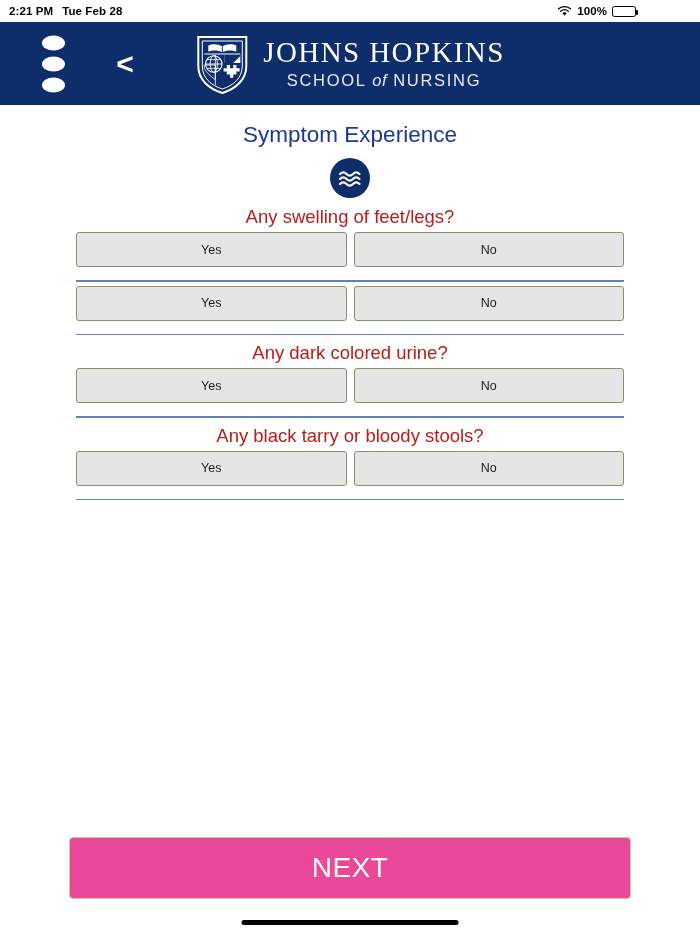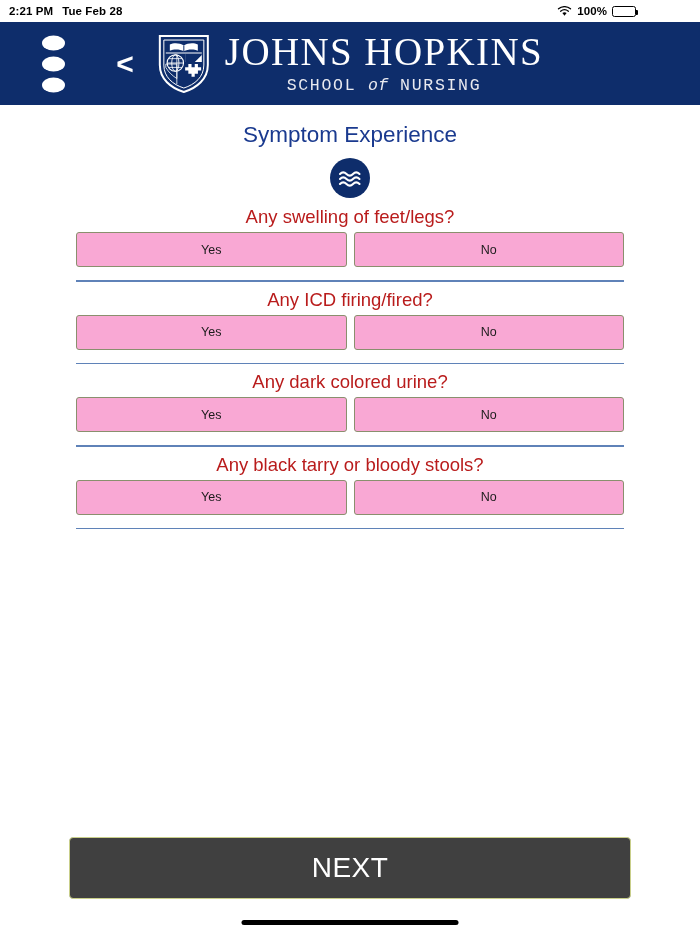--- a/index.html
+++ b/index.html
@@ -71,27 +71,27 @@
   .logo-wrap {
     position: absolute; left: 50%; top: 50%;
     transform: translate(-50%, -50%);
     display: flex; align-items: center; gap: 14px;
   }
   .shield { width: 54px; height: 62px; display: block; }
   .logo-text { display: flex; flex-direction: column; align-items: center; }
   .logo-line1 {
     font-family: "Liberation Serif", serif;
     color: #ffffff;
-    font-size: 39px;
+    font-size: 29px;
     letter-spacing: 1.4px;
     line-height: 1.05;
     white-space: nowrap;
   }
   .logo-line2 {
-    font-family: Liberation Mono, monospace;
+    font-family: Liberation Sans, sans-serif;
     color: #e9eaf0;
     font-size: 16.5px;
     letter-spacing: 1.7px;
     margin-top: 4px;
     white-space: nowrap;
   }
   .logo-line2 .it { font-style: italic; letter-spacing: .4px; }
 
   
   .content { position: absolute; top: 105px; left: 0; width: 700px; }
@@ -114,42 +114,42 @@
   .qtext {
     text-align: center;
     color: #b91c1c;
     font-size: 18.5px;
     padding: 3px 0 4px;
   }
   .btn-row { display: flex; gap: 7px; }
   .choice {
     flex: 1;
     height: 35px;
-    background: #f9a8d4;
+    background: #e5e5e5;
     border: 1.1px solid #8a8f6e;
     border-radius: 3px;
     color: #1c1c1c;
     font-size: 12.5px;
     display: flex; align-items: center; justify-content: center;
     cursor: pointer;
     font-family: "Liberation Sans", sans-serif;
   }
   .sep {
     height: 1.6px;
     background: #5f82b8;
     margin-top: 13px;
     margin-bottom: 3px;
   }
 
   
   .next-btn {
     position: absolute;
     left: 69px; top: 837px;
     width: 562px; height: 62px;
-    background: #404040;
+    background: #ec4899;
     border: 1px solid #c9cf8a;
     border-radius: 4px;
     color: #ffffff;
     font-size: 28px;
     display: flex; align-items: center; justify-content: center;
     cursor: pointer;
     letter-spacing: .5px;
   }
   .home-indicator {
     position: absolute;
@@ -252,21 +252,20 @@
       <div class="qblock">
         <div class="qtext">Any swelling of feet/legs?</div>
         <div class="btn-row">
           <div class="choice">Yes</div>
           <div class="choice">No</div>
         </div>
         <div class="sep"></div>
       </div>
 
       <div class="qblock">
-        <div class="qtext">Any ICD firing/fired?</div>
         <div class="btn-row">
           <div class="choice">Yes</div>
           <div class="choice">No</div>
         </div>
         <div class="sep"></div>
       </div>
 
       <div class="qblock">
         <div class="qtext">Any dark colored urine?</div>
         <div class="btn-row">

